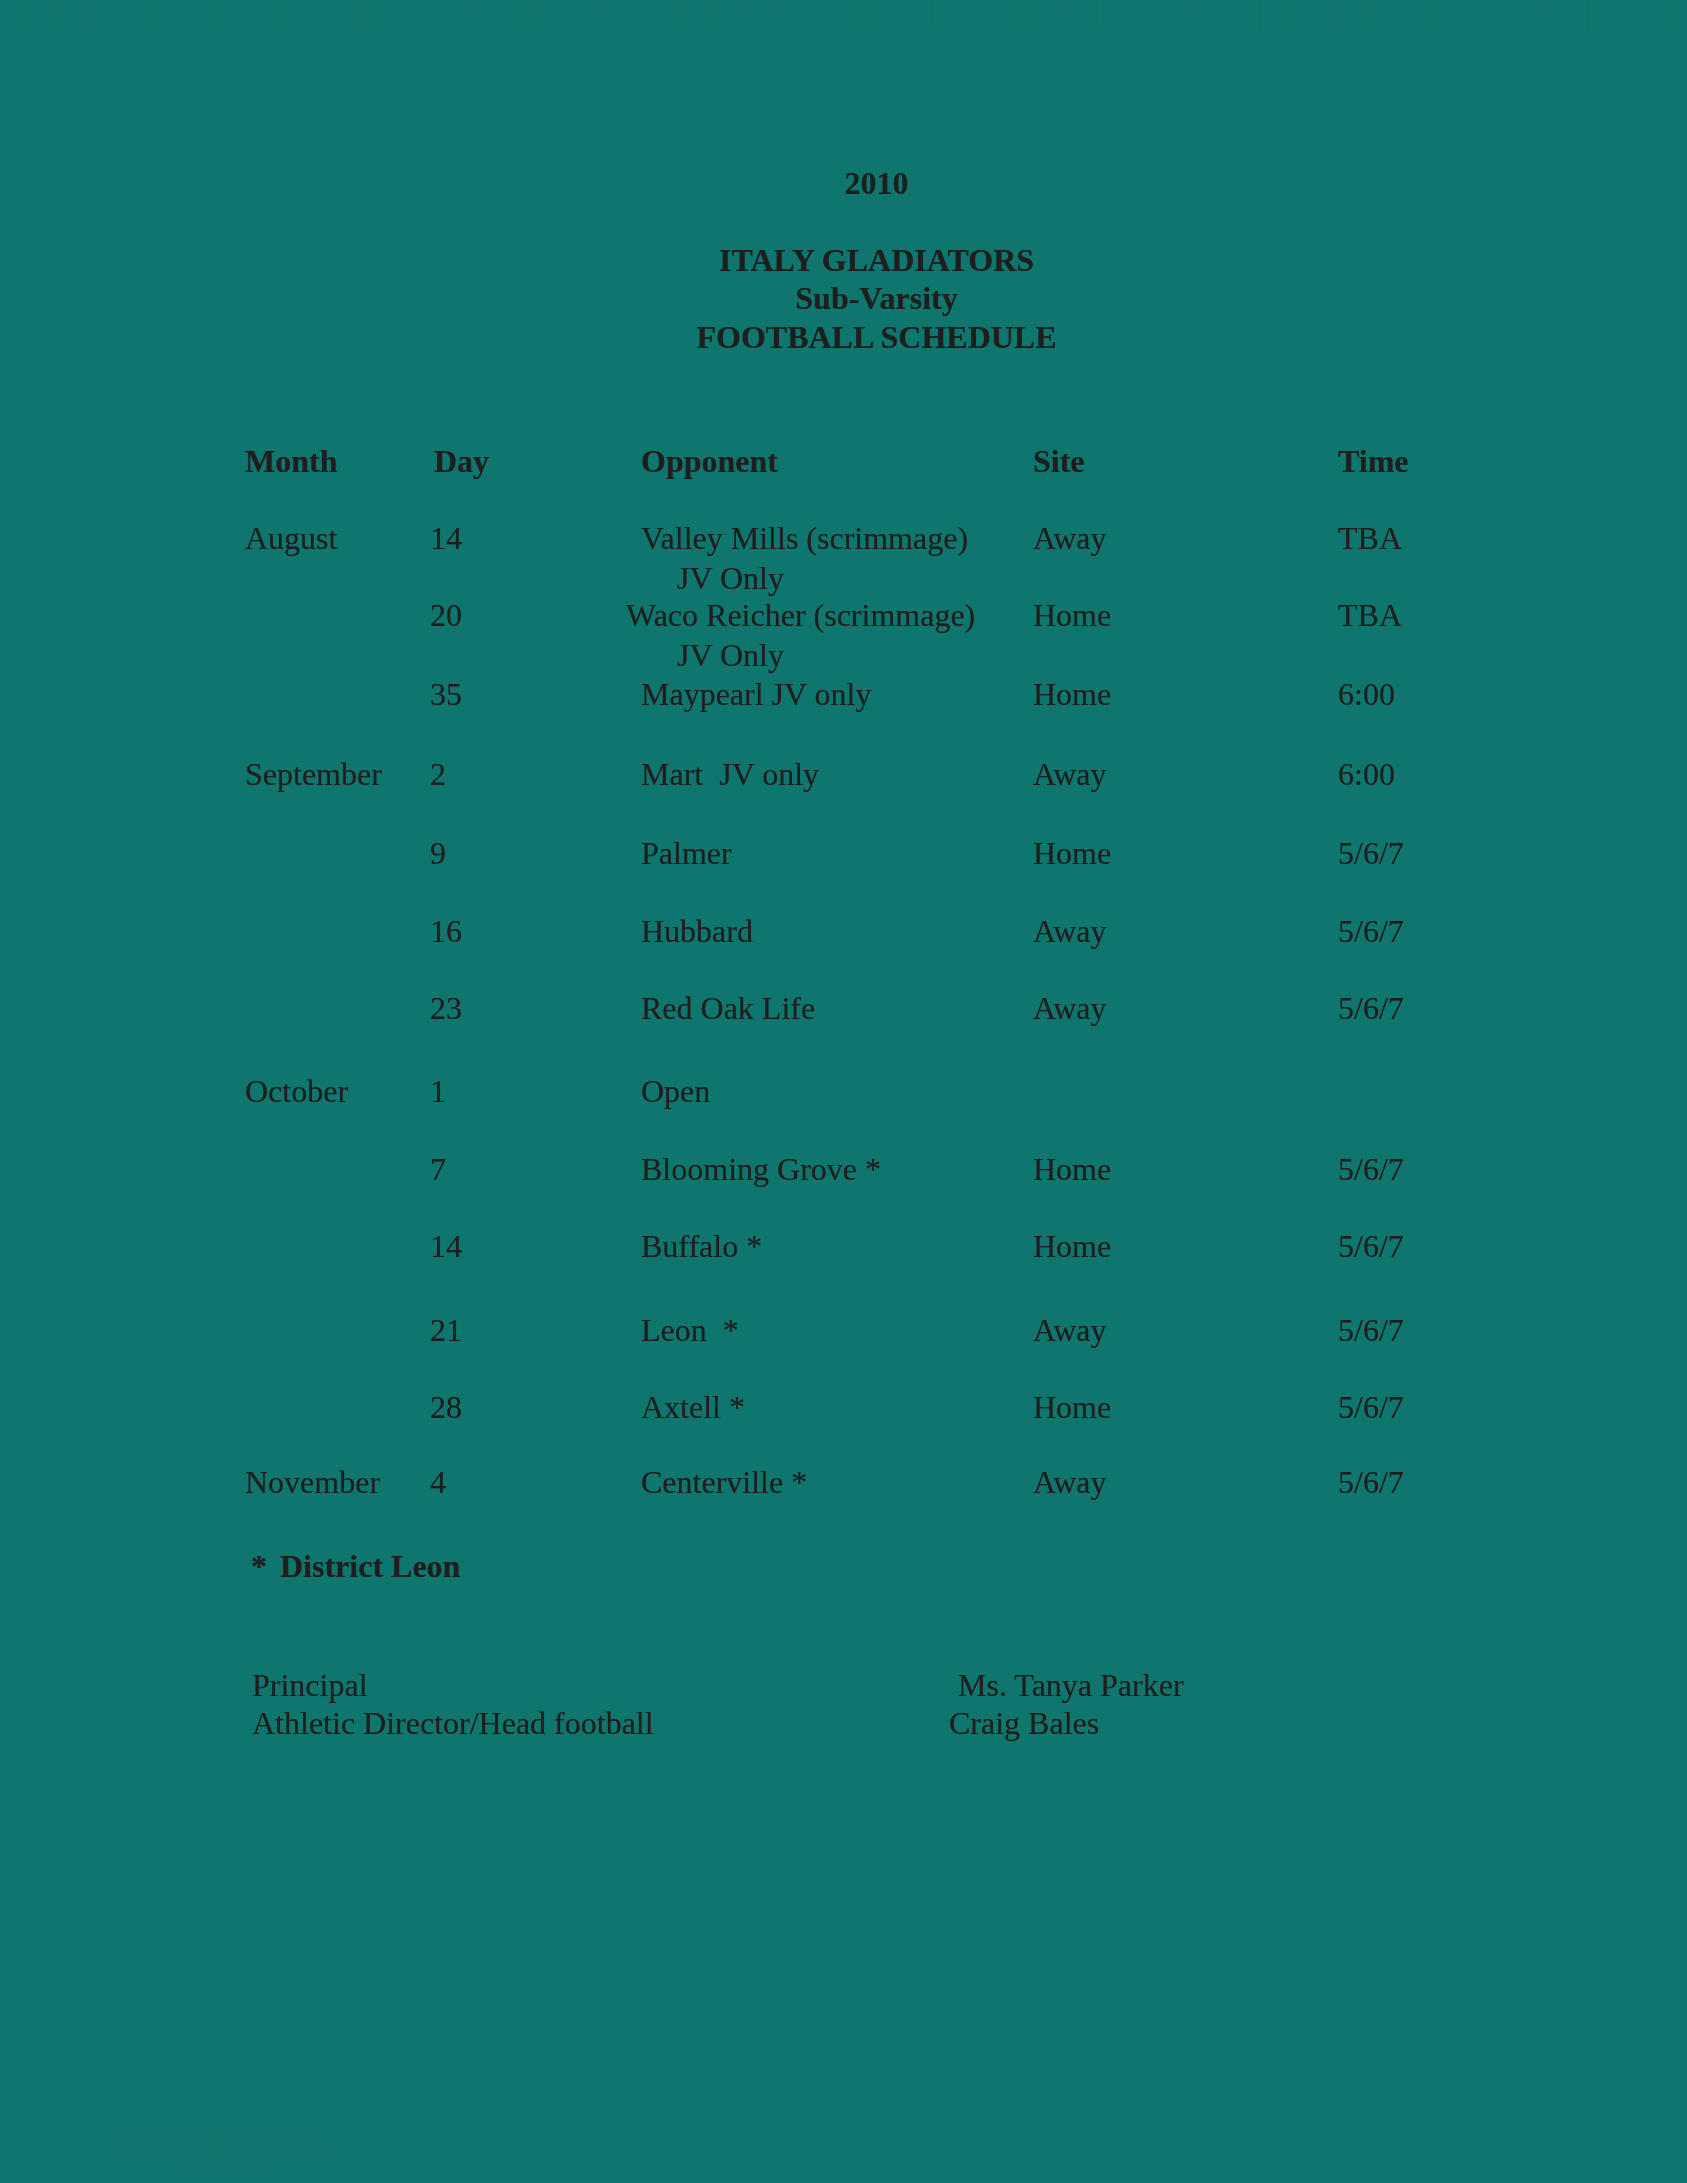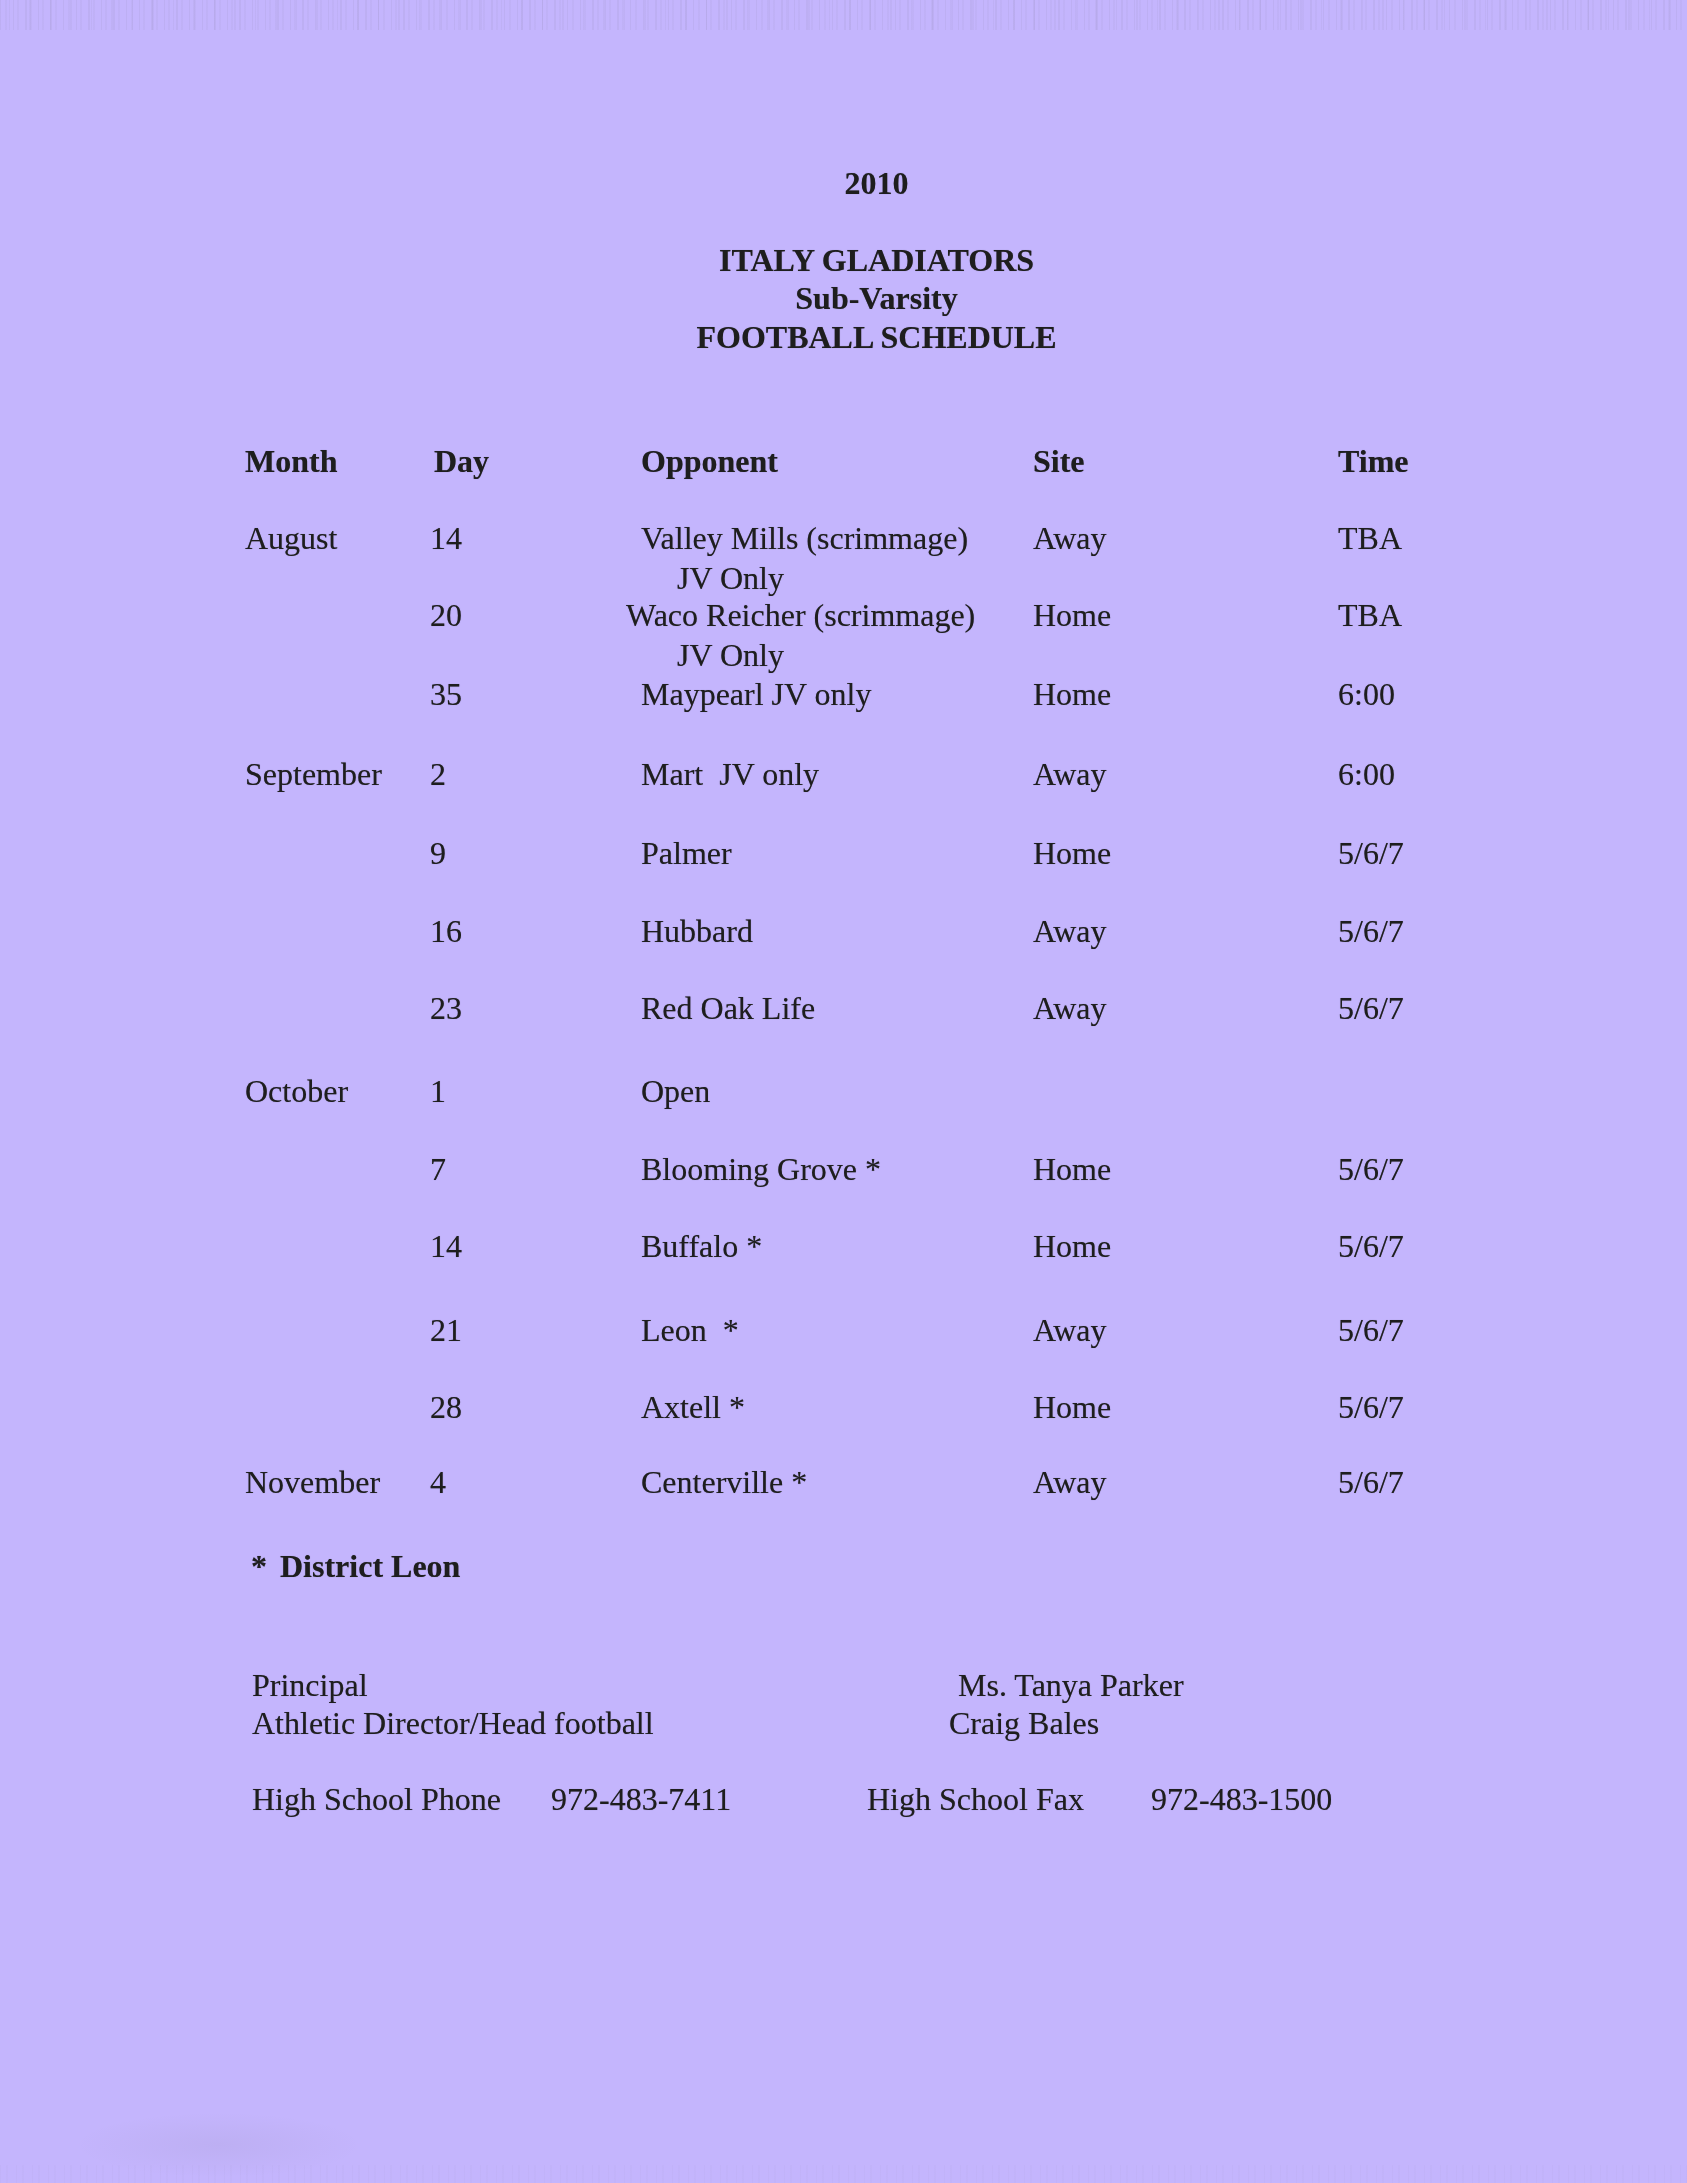--- a/index.html
+++ b/index.html
@@ -1,19 +1,19 @@
 <!DOCTYPE html>
 <html style="font-size:10.6px"><head>
 <meta charset="utf-8">
 <style>
   html,body{margin:0;padding:0;background:#e8e8e8;}
   .page{
     position:relative;
     width:1687px;height:2183px;
-    background:#c4b5fd;
+    background:#0f766e;
     overflow:hidden;
     font-family:"Liberation Serif","DejaVu Serif",serif;
     color:#1e1e1e;
   }
   .txt{
     position:absolute;
     font-size:32px;
     line-height:38px;
     white-space:pre;
     color:#1e1e1e;
@@ -190,24 +190,18 @@
 
   <div class="line" style="top:1666px;">
     <span class="cell role">Principal</span>
     <span class="cell name-indent">Ms. Tanya Parker</span>
   </div>
   <div class="line" style="top:1704px;">
     <span class="cell role">Athletic Director/Head football</span>
     <span class="cell name">Craig Bales</span>
   </div>
 
-  <div class="line" style="top:1780px;">
-    <span class="cell lab1">High School Phone</span>
-    <span class="cell val1">972-483-7411</span>
-    <span class="cell lab2">High School Fax</span>
-    <span class="cell val2">972-483-1500</span>
-  </div>
 
   <div class="smudge"></div>
   <div class="noise-bottom"></div>
 
 </div>
 
 
 </body></html>

